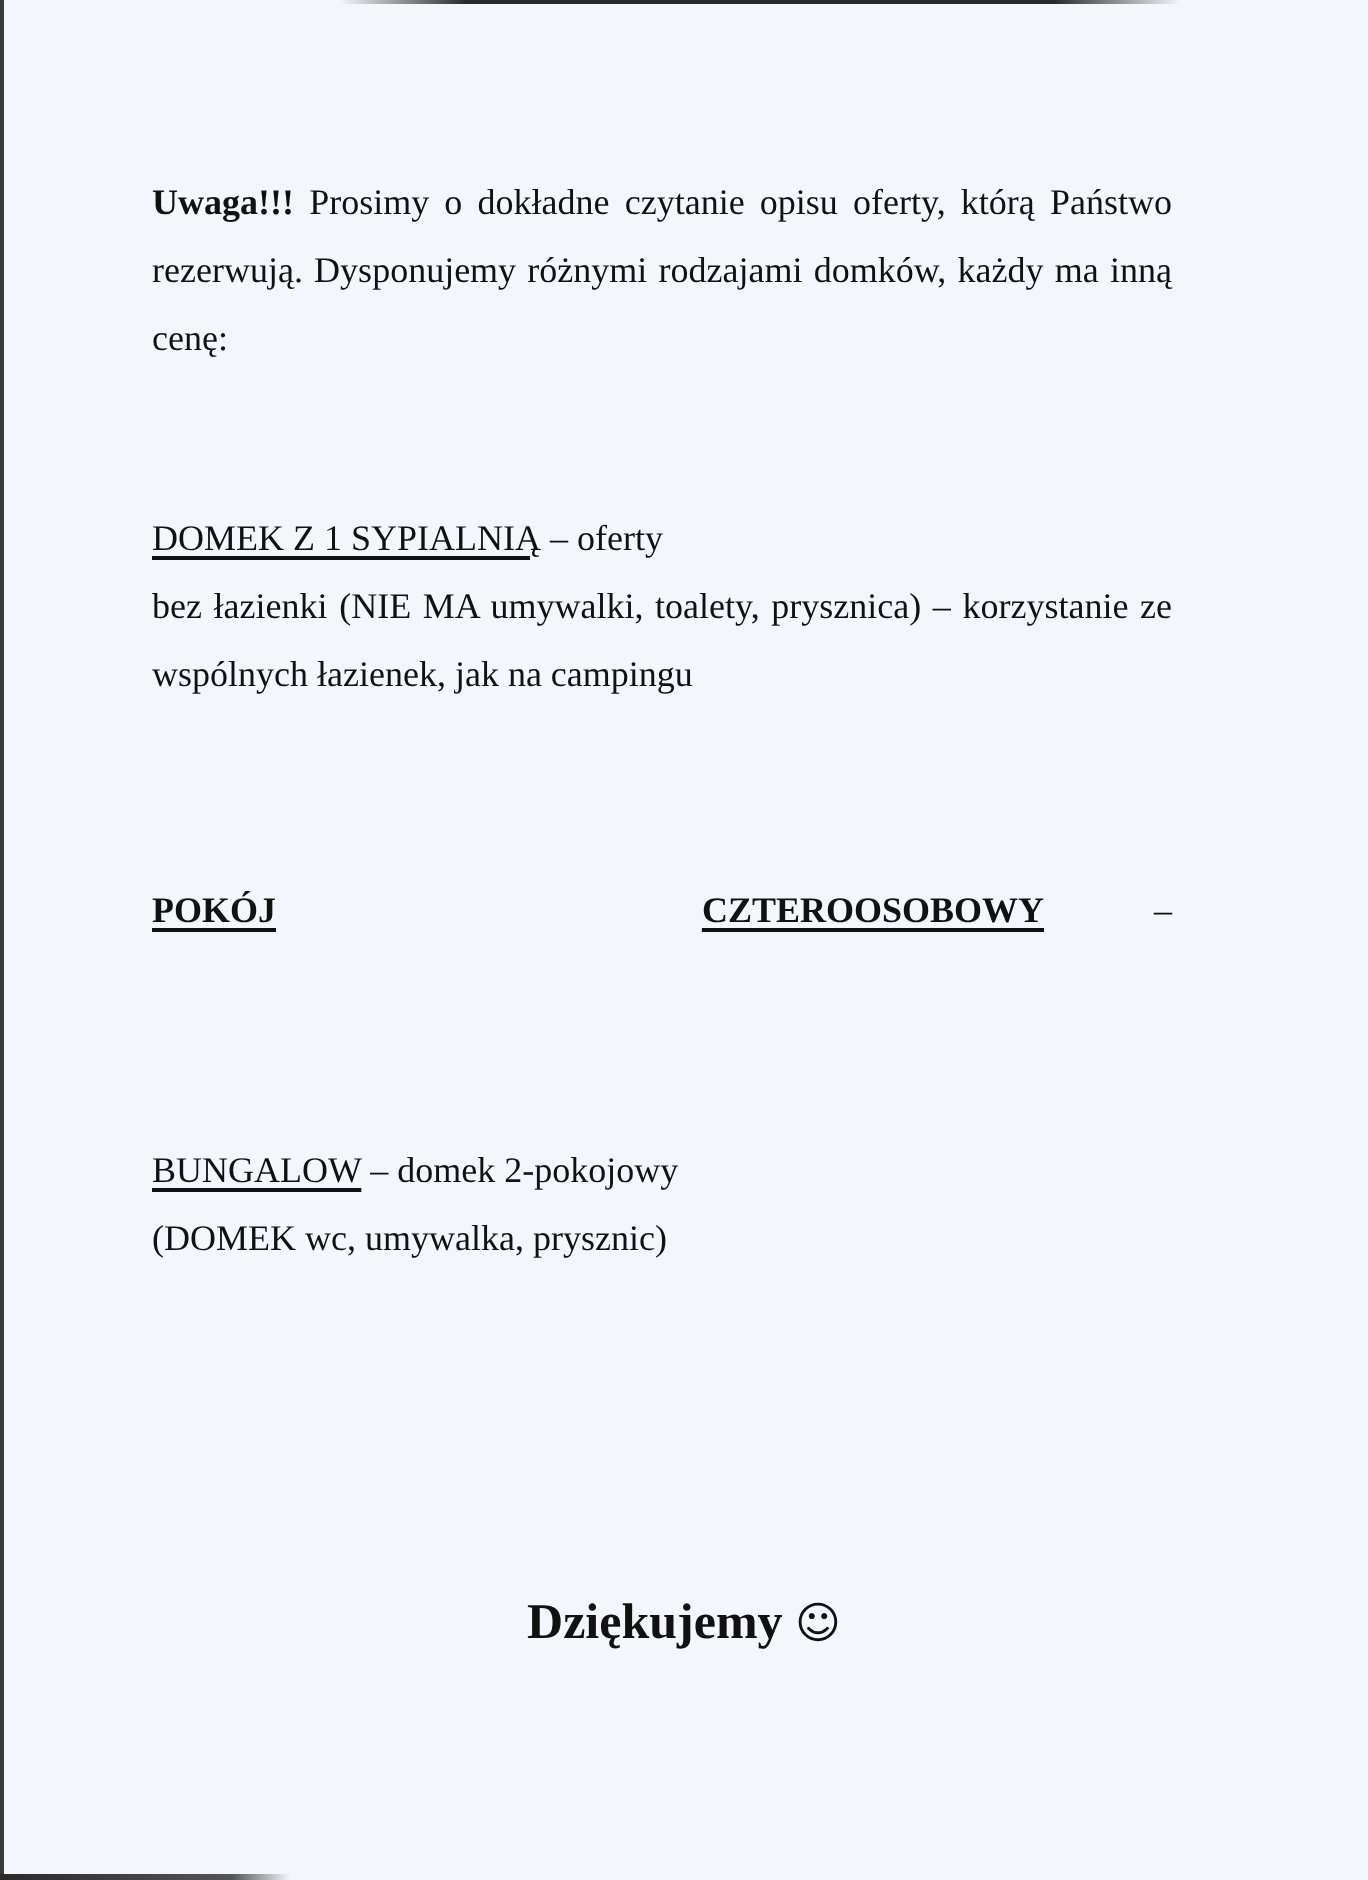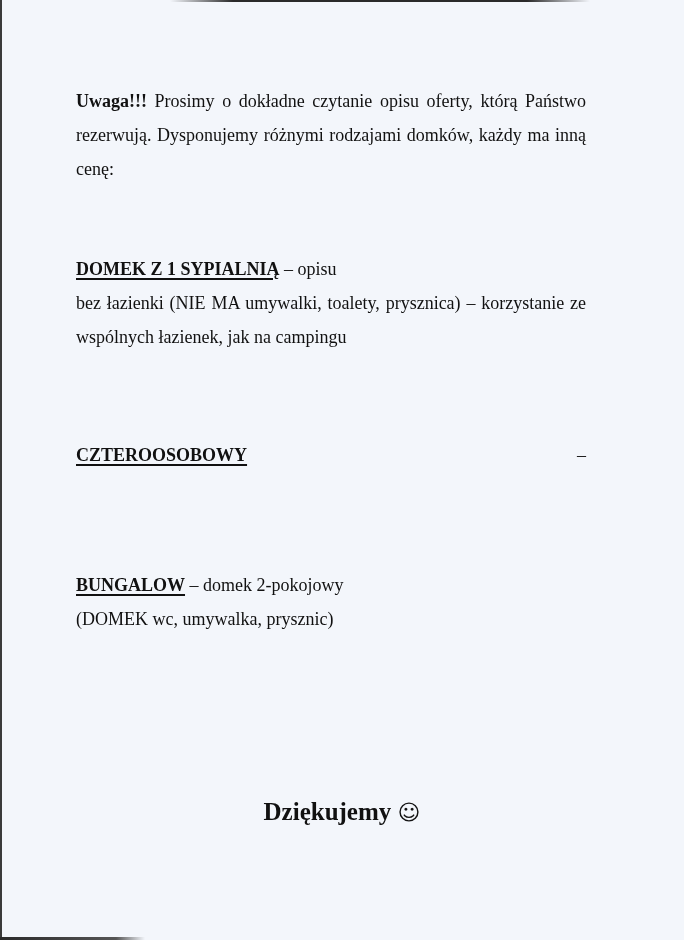--- a/index.html
+++ b/index.html
@@ -44,21 +44,21 @@
   .para {
     margin: 0;
     text-align: justify;
   }
   .intro { margin-top: 0; }
   .sec1 { margin-top: 66px; }
   .sec2 { margin-top: 84px; }
   .sec3 { margin-top: 96px; }
   .bold { font-weight: bold; }
   .heading {
-    font-weight: bold;
+    font-weight: normal;
     text-decoration: underline;
     text-decoration-thickness: 2px;
     text-underline-offset: 3px;
     text-align: center;
   }
   .wide-heading {
     display: flex;
     justify-content: space-between;
     align-items: baseline;
   }
@@ -98,28 +98,29 @@
 
   <p class="para intro">
     <span class="bold">Uwaga!!!</span>
     <span>Prosimy o dokładne czytanie opisu oferty, którą Państwo rezerwują. Dysponujemy różnymi rodzajami domków, każdy ma inną cenę:</span>
   </p>
 
   <div class="sec1">
     <p class="para" style="text-align:left;">
       <span class="heading">DOMEK Z 1 SYPIALNIĄ</span>
       <span>–</span>
-      <span>opisu</span>
+      <span>oferty</span>
     </p>
     <p class="para">bez łazienki (NIE MA umywalki, toalety, prysznica) – korzystanie ze wspólnych łazienek, jak na campingu</p>
   </div>
 
   <div class="sec2">
     <div class="wide-heading">
       <span class="heading-split">
+        <span>POKÓJ</span>
         <span>CZTEROOSOBOWY</span>
       </span>
       <span>–</span>
     </div>
   </div>
 
   <div class="sec3">
     <p class="para" style="text-align:left;">
       <span class="heading">BUNGALOW</span>
       <span>–</span>

